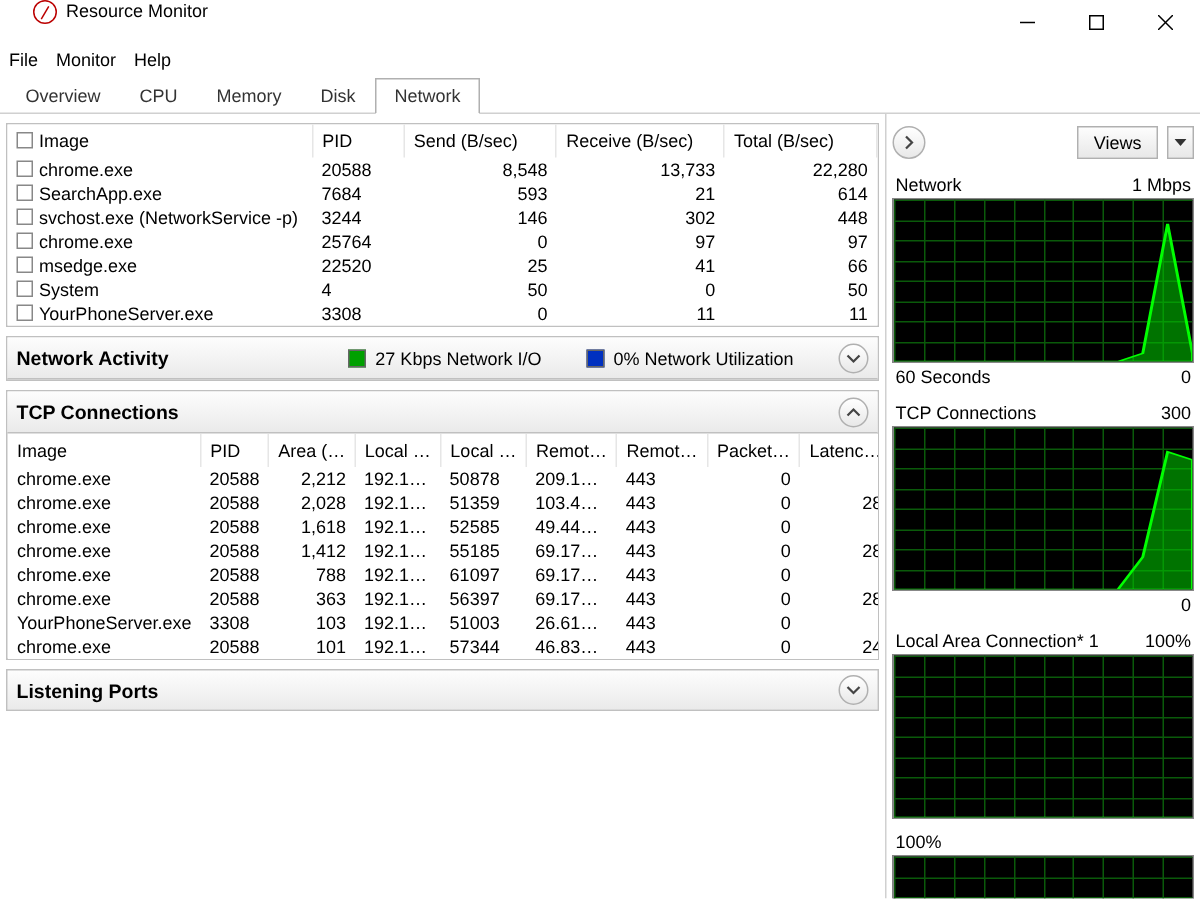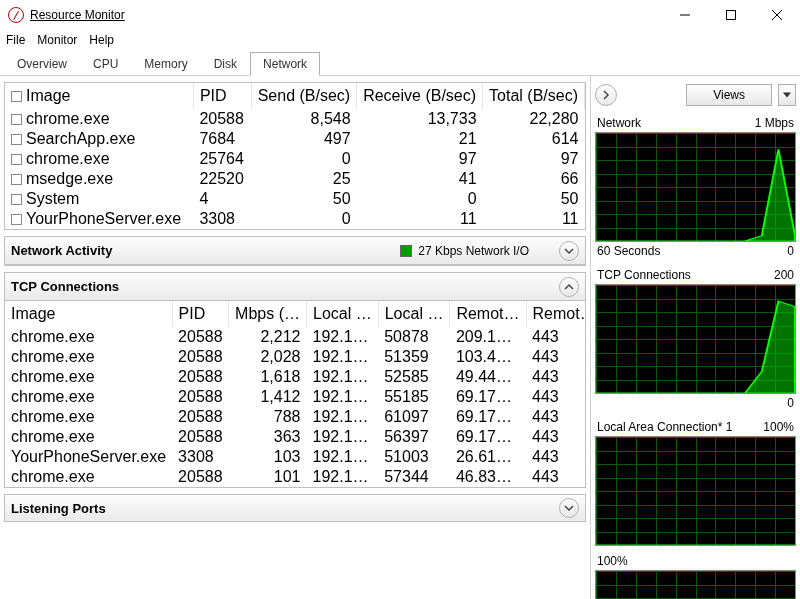--- a/index.html
+++ b/index.html
@@ -1,19 +1,19 @@
 <!DOCTYPE html>
 <html><head>
 <meta charset="utf-8">
 <style>
   * { box-sizing: border-box; margin: 0; padding: 0; font-family: "Segoe UI", Tahoma, sans-serif; }
   html, body { width: 800px; height: 599px; background: #fff; overflow: hidden; font-size: 12px; color: #000; }
 
   
-  .titlebar { height: 30px; display: flex; align-items: center; padding: 0 0 0 8px; text-decoration: underline; }
+  .titlebar { height: 30px; display: flex; align-items: flex-start; padding: 0 0 0 22px; }
   .titlebar .app-icon { width: 16px; height: 16px; border-radius: 50%; border: 1px solid #b00; position: relative; margin-right: 6px; }
   .titlebar .app-icon::after { content: ""; position: absolute; left: 2px; top: 7px; width: 10px; height: 1px; background: #b00; transform: rotate(-60deg); }
   .titlebar .title { font-size: 12px; }
   .winbtns { margin-left: auto; display: flex; }
   .winbtn { width: 46px; height: 30px; display: flex; align-items: center; justify-content: center; }
   .winbtn svg { width: 10px; height: 10px; }
 
   
   .menubar { height: 20px; display: flex; align-items: center; padding: 0 6px; gap: 12px; font-size: 12px; }
   .menubar span { text-decoration-color: rgba(0,0,0,0.3); text-underline-offset: 2px; }
@@ -32,35 +32,35 @@
   .panel { border: 1px solid #c0c0c0; }
   .panel-hdr { background: linear-gradient(#fdfdfd, #eaeaea); border-bottom: 1px solid #c0c0c0; height: 28px; display: flex; align-items: center; padding: 0 6px; font-weight: 600; font-size: 13px; }
   .panel-hdr .spacer { flex: 1; }
   .collapse-btn { width: 20px; height: 20px; border: 1px solid #b0b0b0; border-radius: 50%; background: linear-gradient(#fff,#e8e8e8); display: flex; align-items: center; justify-content: center; }
   .collapse-btn svg { width: 10px; height: 10px; }
   .panel-hdr .legend { display: flex; align-items: center; gap: 6px; font-weight: 400; font-size: 12px; margin-right: 30px; }
   .legend .sw { width: 12px; height: 12px; border: 1px solid #666; }
   .panel-body { background: #fff; }
 
   
-  table { border-collapse: collapse; width: 100%; font-size: 16px; }
+  table { border-collapse: collapse; width: 100%; font-size: 12px; }
   th { text-align: left; font-weight: 400; padding: 4px 6px; border-right: 1px solid #e6e6e6; background: #fff; white-space: nowrap; overflow: hidden; text-overflow: ellipsis; }
   th.r { }
   td { padding: 1px 6px; white-space: nowrap; overflow: hidden; text-overflow: ellipsis; }
   td.r { text-align: right; }
   .chk { display: inline-block; width: 11px; height: 11px; border: 1px solid #888; margin-right: 4px; vertical-align: -1px; }
   .tbl-wrap { max-height: 164px; overflow-y: auto; position: relative; }
   .tbl-wrap::-webkit-scrollbar { width: 16px; }
   .tbl-wrap::-webkit-scrollbar-track { background: #f0f0f0; border-left: 1px solid #ddd; }
   .tbl-wrap::-webkit-scrollbar-thumb { background: #c8c8c8; border: 1px solid #aaa; }
 
   
   .right-hdr { display: flex; align-items: center; height: 26px; gap: 6px; margin-bottom: 6px; }
   .right-hdr .navarrow { width: 22px; height: 22px; border: 1px solid #b0b0b0; border-radius: 50%; background: linear-gradient(#fff,#e8e8e8); display:flex; align-items:center; justify-content:center; }
-  .right-hdr .views-btn { border: 1px solid #b0b0b0; background: linear-gradient(#fdfdfd,#e8e8e8); height: 22px; padding: 0 26px; display: flex; align-items: center; gap: 4px; }
+  .right-hdr .views-btn { border: 1px solid #b0b0b0; background: linear-gradient(#fdfdfd,#e8e8e8); height: 22px; padding: 0 10px; display: flex; align-items: center; gap: 4px; }
   .right-hdr .views-dd { border: 1px solid #b0b0b0; background: linear-gradient(#fdfdfd,#e8e8e8); height: 22px; width: 18px; display:flex; align-items:center; justify-content:center; }
 
   .graph-block { margin-bottom: 6px; }
   .graph-title { display: flex; justify-content: space-between; font-size: 12px; padding: 2px 2px; }
   .graph { width: 100%; height: 110px; background: #000; border: 1px solid #888; position: relative; overflow: hidden; }
   .graph .grid-v, .graph .grid-h { position: absolute; background: #0a5a0a; }
   .graph-footer { display: flex; justify-content: space-between; font-size: 12px; padding: 2px 2px; }
 
   .listening-hdr { border: 1px solid #c0c0c0; background: linear-gradient(#fdfdfd,#eaeaea); height: 28px; display: flex; align-items: center; padding: 0 6px; font-weight: 600; font-size: 13px; }
 </style>
@@ -130,23 +130,30 @@
               <tr>
                 <td><span class="chk"></span>chrome.exe</td>
                 <td>20588</td>
                 <td class="r">8,548</td>
                 <td class="r">13,733</td>
                 <td class="r">22,280</td>
               </tr>
               <tr>
                 <td><span class="chk"></span>SearchApp.exe</td>
                 <td>7684</td>
-                <td class="r">497</td>
+                <td class="r">593</td>
                 <td class="r">21</td>
                 <td class="r">614</td>
+              </tr>
+              <tr>
+                <td><span class="chk"></span>svchost.exe (NetworkService -p)</td>
+                <td>3244</td>
+                <td class="r">146</td>
+                <td class="r">302</td>
+                <td class="r">448</td>
               </tr>
               <tr>
                 <td><span class="chk"></span>chrome.exe</td>
                 <td>25764</td>
                 <td class="r">0</td>
                 <td class="r">97</td>
                 <td class="r">97</td>
               </tr>
               <tr>
                 <td><span class="chk"></span>msedge.exe</td>
@@ -174,20 +181,24 @@
       </div>
     </div>
 
     <div class="panel">
       <div class="panel-hdr">
         <span>Network Activity</span>
         <span class="spacer"></span>
         <span class="legend">
           <span class="sw" id="sw1" style="background: rgb(0, 160, 0);"></span>
           <span>27 Kbps Network I/O</span>
+        </span>
+        <span class="legend">
+          <span class="sw" id="sw2" style="background: rgb(0, 48, 192);"></span>
+          <span>0% Network Utilization</span>
         </span>
         <span class="collapse-btn">
             <svg viewBox="0 0 10 10">
               <polyline points="1,3 5,7 9,3" fill="none" stroke="#444" stroke-width="1.5"></polyline>
             </svg>
           </span>
       </div>
     </div>
 
     <div class="panel">
@@ -210,21 +221,21 @@
               <col style="width:52px">
               <col style="width:56px">
               <col style="width:56px">
               <col style="width:54px">
               <col style="width:54px">
             </colgroup>
           <thead>
               <tr>
             <th>Image</th>
             <th>PID</th>
-            <th class="r">Mbps (…</th>
+            <th class="r">Area (…</th>
             <th>Local …</th>
             <th>Local …</th>
             <th>Remot…</th>
             <th>Remot…</th>
             <th class="r">Packet…</th>
             <th class="r">Latenc…</th>
           </tr>
             </thead>
           <tbody id="tcp-body">
               <tr>
@@ -381,21 +392,21 @@
             </svg>
           </div>
           <div class="graph-footer">
             <span>60 Seconds</span>
             <span>0</span>
           </div>
         </div>
         <div class="graph-block">
           <div class="graph-title">
             <span>TCP Connections</span>
-            <span>200</span>
+            <span>300</span>
           </div>
           <div class="graph">
             <div class="grid-v" style="left: 0%; top: 0px; bottom: 0px; width: 1px;"></div>
             <div class="grid-v" style="left: 10%; top: 0px; bottom: 0px; width: 1px;"></div>
             <div class="grid-v" style="left: 20%; top: 0px; bottom: 0px; width: 1px;"></div>
             <div class="grid-v" style="left: 30%; top: 0px; bottom: 0px; width: 1px;"></div>
             <div class="grid-v" style="left: 40%; top: 0px; bottom: 0px; width: 1px;"></div>
             <div class="grid-v" style="left: 50%; top: 0px; bottom: 0px; width: 1px;"></div>
             <div class="grid-v" style="left: 60%; top: 0px; bottom: 0px; width: 1px;"></div>
             <div class="grid-v" style="left: 70%; top: 0px; bottom: 0px; width: 1px;"></div>

